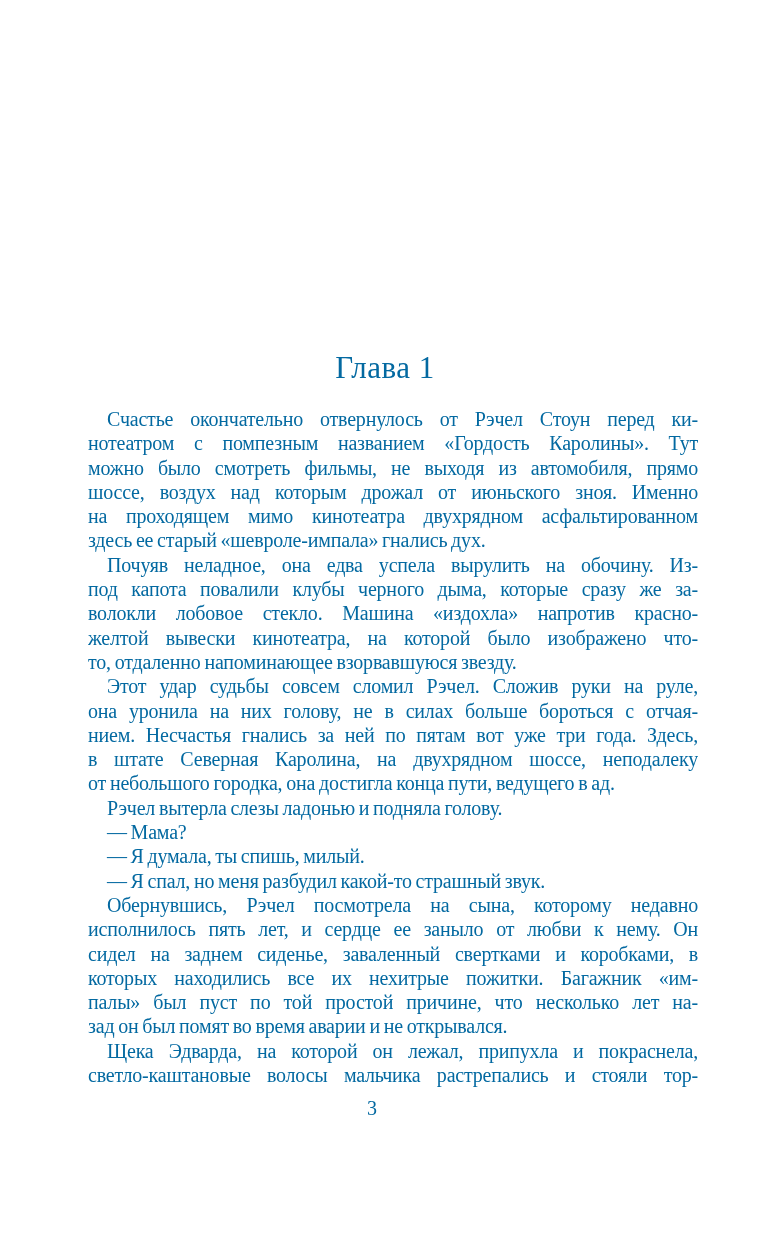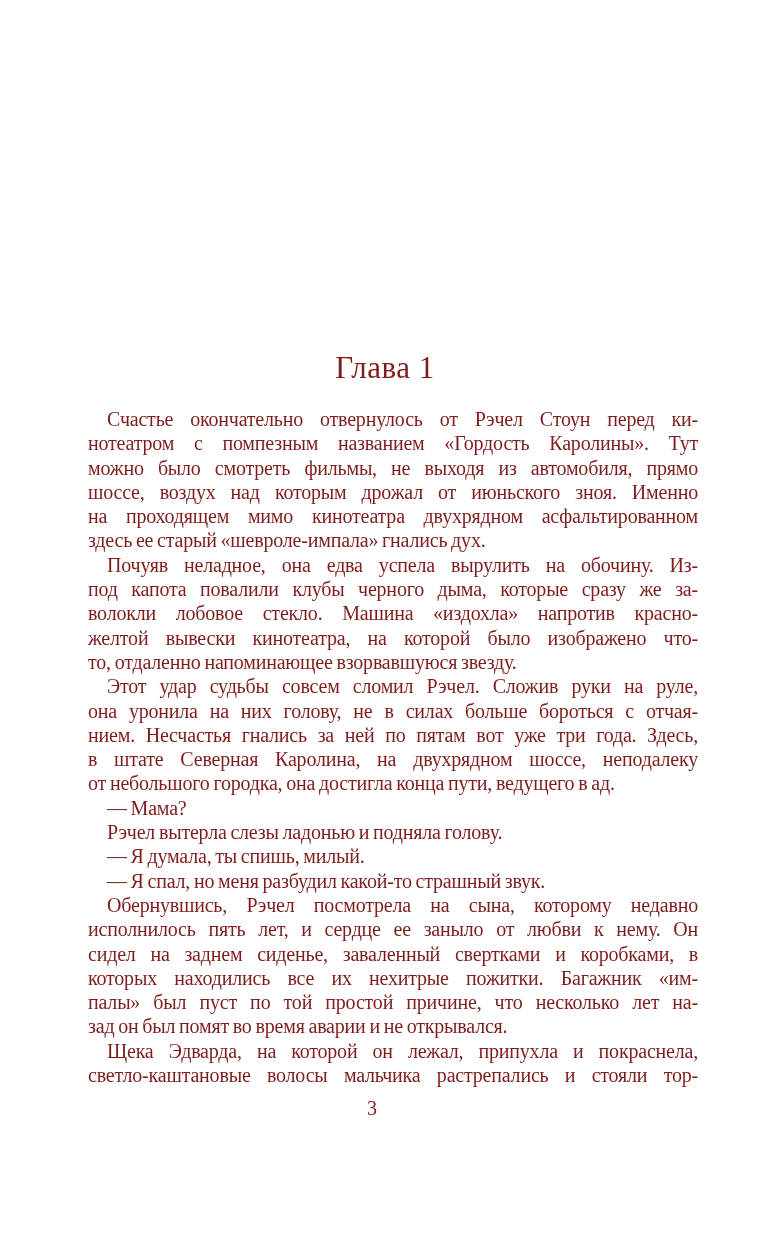--- a/index.html
+++ b/index.html
@@ -7,21 +7,21 @@
     padding: 0;
     background: #ffffff;
   }
   .page {
     position: relative;
     width: 768px;
     height: 1241px;
     background: #ffffff;
     overflow: hidden;
     font-family: "Liberation Serif", "DejaVu Serif", serif;
-    color: #7f1d1d;
+    color: #0369a1;
   }
   .heading {
     position: absolute;
     left: 80px;
     top: 350px;
     width: 610px;
     text-align: center;
     font-size: 31px;
     font-weight: 400;
     letter-spacing: 0.5px;
@@ -77,22 +77,22 @@
       <div class="line indent j">Почуяв неладное, она едва успела вырулить на обочину. Из-</div>
       <div class="line j">под капота повалили клубы черного дыма, которые сразу же за-</div>
       <div class="line j">волокли лобовое стекло. Машина «издохла» напротив красно-</div>
       <div class="line j">желтой вывески кинотеатра, на которой было изображено что-</div>
       <div class="line">то, отдаленно напоминающее взорвавшуюся звезду.</div>
       <div class="line indent j">Этот удар судьбы совсем сломил Рэчел. Сложив руки на руле,</div>
       <div class="line j">она уронила на них голову, не в силах больше бороться с отчая-</div>
       <div class="line j">нием. Несчастья гнались за ней по пятам вот уже три года. Здесь,</div>
       <div class="line j">в штате Северная Каролина, на двухрядном шоссе, неподалеку</div>
       <div class="line">от небольшого городка, она достигла конца пути, ведущего в ад.</div>
+      <div class="line indent">Рэчел вытерла слезы ладонью и подняла голову.</div>
       <div class="line indent">— Мама?</div>
-      <div class="line indent">Рэчел вытерла слезы ладонью и подняла голову.</div>
       <div class="line indent">— Я думала, ты спишь, милый.</div>
       <div class="line indent">— Я спал, но меня разбудил какой-то страшный звук.</div>
       <div class="line indent j">Обернувшись, Рэчел посмотрела на сына, которому недавно</div>
       <div class="line j">исполнилось пять лет, и сердце ее заныло от любви к нему. Он</div>
       <div class="line j">сидел на заднем сиденье, заваленный свертками и коробками, в</div>
       <div class="line j">которых находились все их нехитрые пожитки. Багажник «им-</div>
       <div class="line j">палы» был пуст по той простой причине, что несколько лет на-</div>
       <div class="line">зад он был помят во время аварии и не открывался.</div>
       <div class="line indent j">Щека Эдварда, на которой он лежал, припухла и покраснела,</div>
       <div class="line j">светло-каштановые волосы мальчика растрепались и стояли тор-</div>

